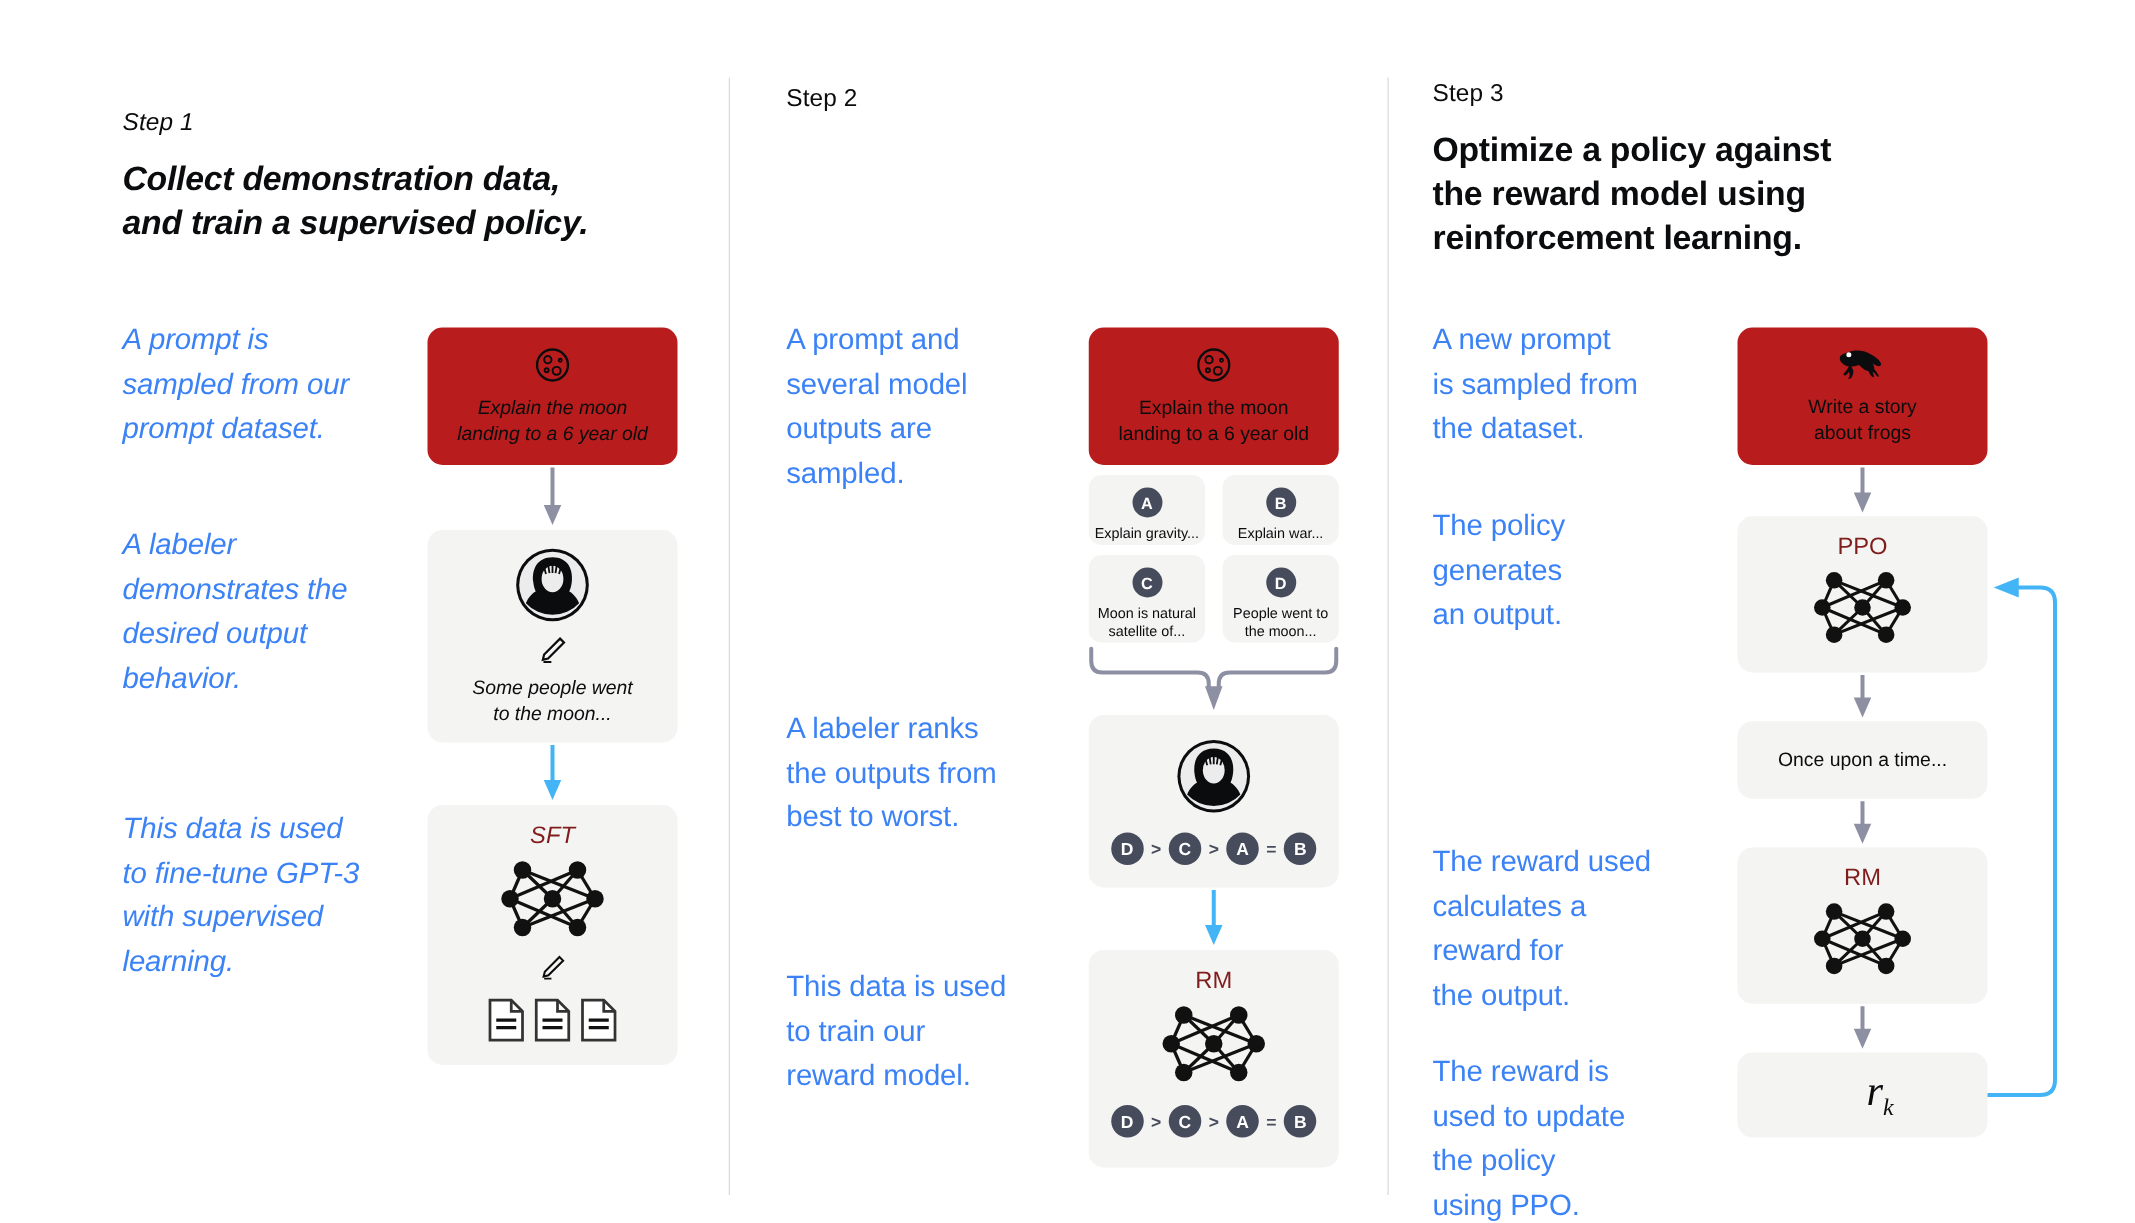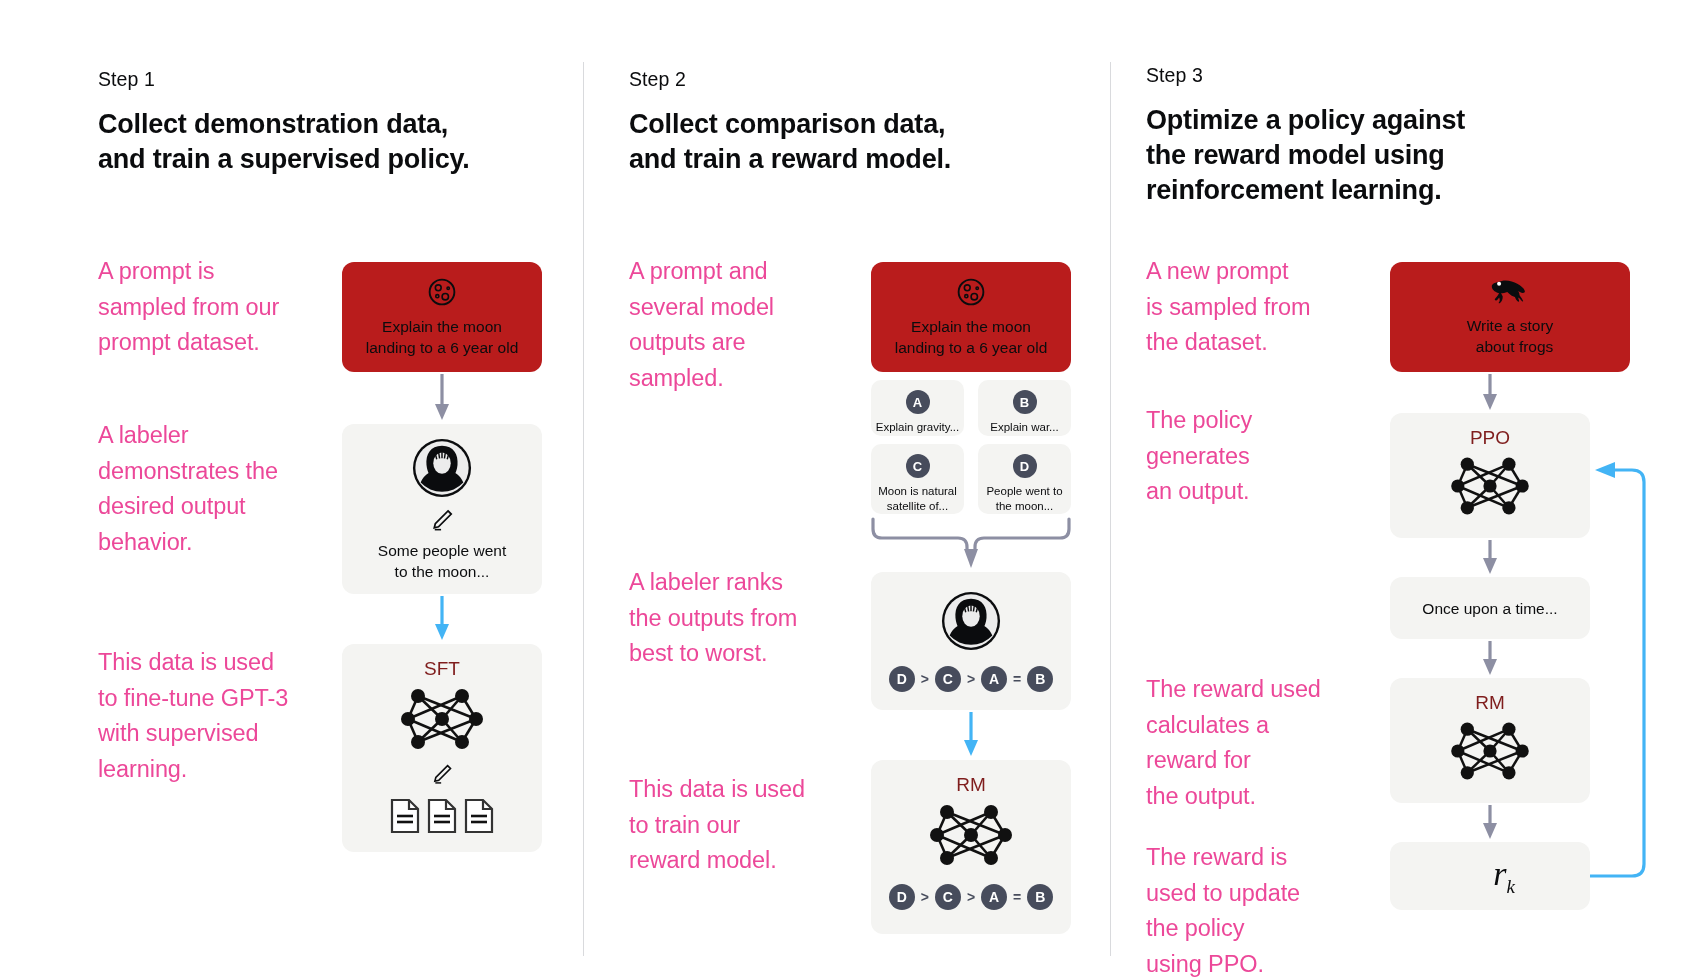--- a/index.html
+++ b/index.html
@@ -6,42 +6,42 @@
   body{
     width:1708px;height:978px;
     background:#ffffff;
     font-family:"Liberation Sans", sans-serif;
     color:#0b0c0e;
     overflow:hidden;
     position:relative;
   }
   .board{position:absolute;inset:0;display:flex;}
   .col{position:relative;box-sizing:border-box;}
-  .col1{width:584px;padding:68px 0 0 98px;}
+  .col1{width:584px;padding:87px 0 0 98px;font-style:italic;}
   .col2{width:527px;padding:68px 0 0 0;}
   .col3{width:597px;padding:64px 0 0 0;}
   .divider{
     position:absolute;top:62px;bottom:22px;width:1px;background:#d9dadd;
   }
   .div1{left:583px;}
   .div2{left:1110px;}
 
   .step-label{
     font-size:19.5px;color:#0b0c0e;letter-spacing:.1px;margin:0 0 16px 0;
     font-weight:400;
   }
   .step-title{
     font-size:27px;line-height:35px;font-weight:700;letter-spacing:-.2px;
     margin:0;white-space:pre-line;
   }
 
   
   .narr{
     position:absolute;
-    font-size:23.5px;line-height:35.5px;font-weight:400;color:#ec4899;
+    font-size:23.5px;line-height:35.5px;font-weight:400;color:#3b82f6;
     white-space:pre-line;letter-spacing:-.1px;
   }
 
   
   .card{
     position:absolute;box-sizing:border-box;
     border-radius:12px;
     display:flex;flex-direction:column;align-items:center;justify-content:center;
     text-align:center;
   }
@@ -202,22 +202,20 @@
           <path d="M19 2 v9 h9" fill="none" stroke="#333" stroke-width="2.2"></path>
           <line x1="7" y1="18" x2="23" y2="18" stroke="#111" stroke-width="2.6"></line>
           <line x1="7" y1="24" x2="23" y2="24" stroke="#111" stroke-width="2.6"></line>
         </svg>
       </span>
     </div>
   </div>
 
   <div class="col col2">
     <div class="step-label" style="margin-left:45px;">Step 2</div>
-    <div class="step-title" style="margin-left:45px;">Collect comparison data,
-and train a reward model.</div>
 
     <div class="narr" style="left:45px;top:254px;">A prompt and
 several model
 outputs are
 sampled.</div>
     <div class="narr" style="left:45px;top:565px;">A labeler ranks
 the outputs from
 best to worst.</div>
     <div class="narr" style="left:45px;top:772px;">This data is used
 to train our
@@ -345,21 +343,21 @@
 an output.</div>
     <div class="narr" style="left:35px;top:672px;">The reward used
 calculates a
 reward for
 the output.</div>
     <div class="narr" style="left:35px;top:840px;">The reward is
 used to update
 the policy
 using PPO.</div>
 
-    <div class="card blue" style="left:279px;top:262px;width:240px;height:110px;text-align:right;">
+    <div class="card blue" style="left:279px;top:262px;width:200px;height:110px;">
       <span>
         <svg width="40" height="28" viewBox="0 0 44 30">
           <path d="M9 4 C15 1 24 2 30 6 c4 2 7 5 8 7 c1 2 0 3 -2 3 c-2 0 -3 -1 -5 -2 c1 2 2 4 1 5 c-1 2 -4 2 -6 1 c-3 -1 -5 -3 -7 -5 c-3 1 -7 2 -10 1 C5 15 2 12 2 9 C2 6 5 5 9 4 Z" fill="#0b0c0e"></path>
           <path d="M11 14 c-1 3 -3 6 -5 8 c-1 1 -1 2 0 2 c1 1 3 -1 4 -3 c1 2 1 4 0 5 c-1 1 0 2 1 1 c2 -1 3 -4 3 -7 Z" fill="#0b0c0e"></path>
           <path d="M27 17 c0 3 1 6 3 8 c1 1 2 1 2 0 c0 -1 -1 -3 -1 -4 c2 1 3 3 4 4 c1 1 2 0 1 -1 c-1 -2 -3 -5 -5 -7 Z" fill="#0b0c0e"></path>
           <circle cx="10" cy="6" r="2.2" fill="#fff"></circle>
         </svg>
       </span>
       <div class="card-text" style="margin-top:9px;">Write a story
 about frogs</div>

